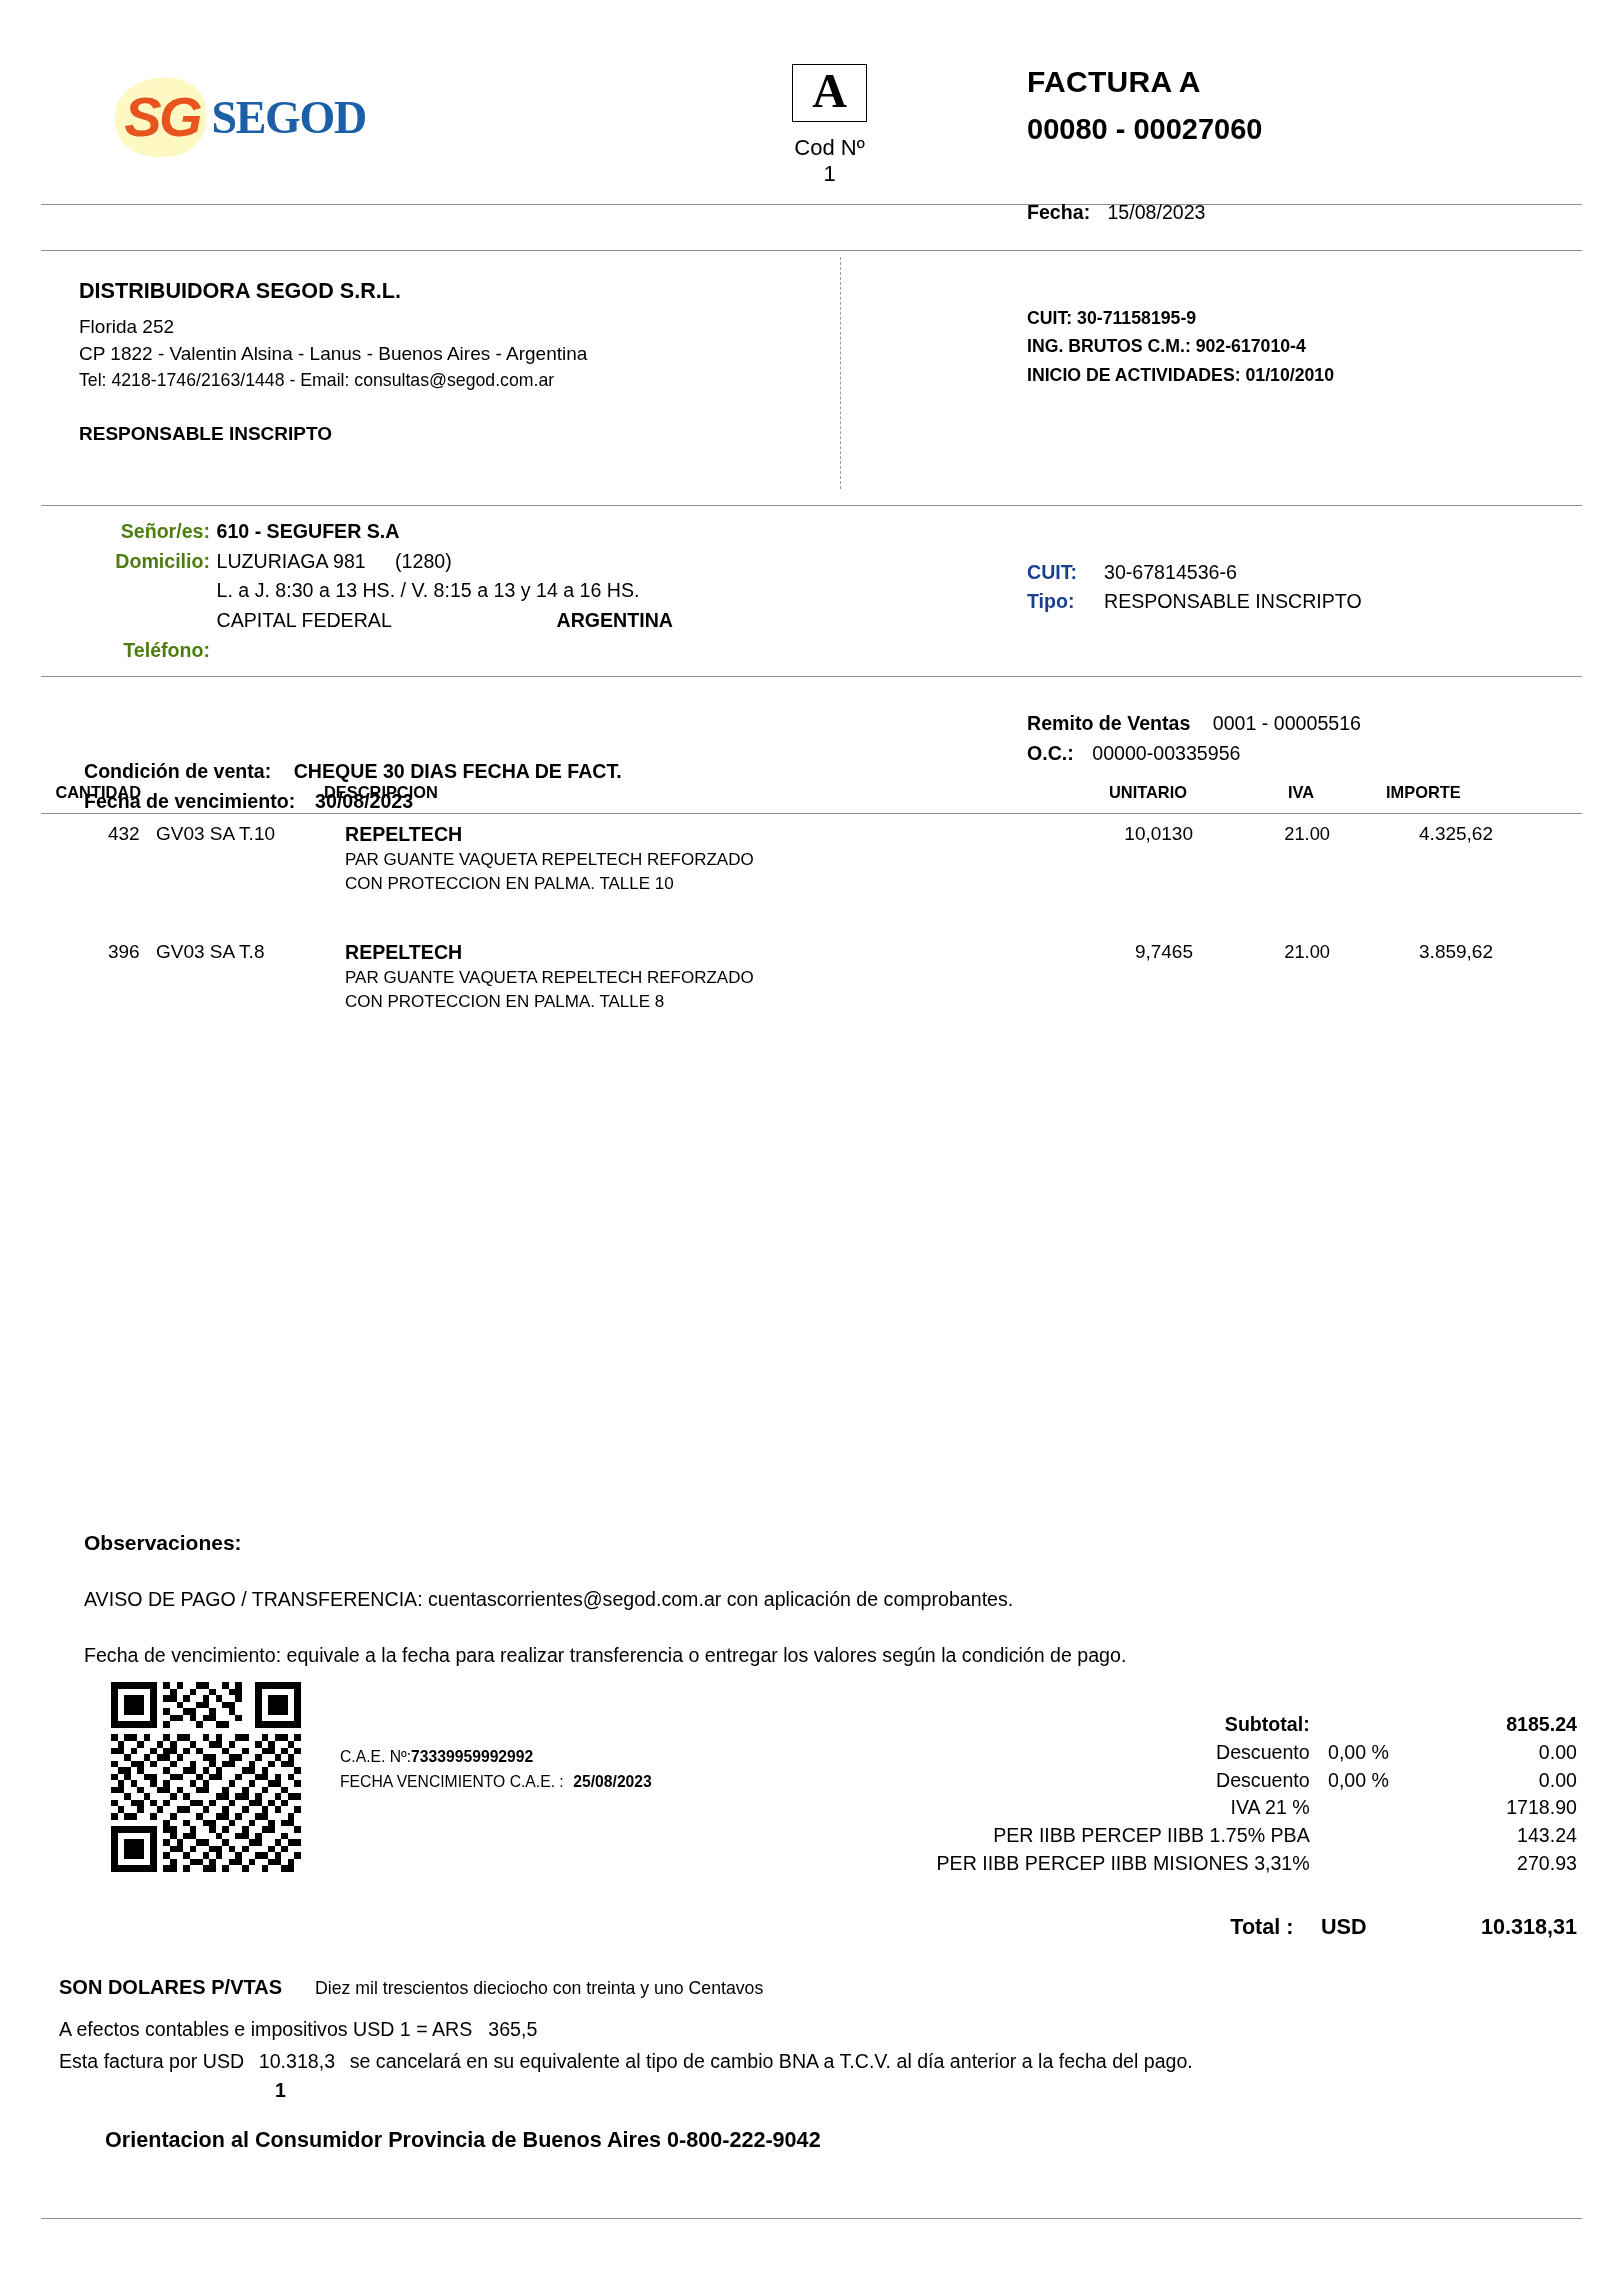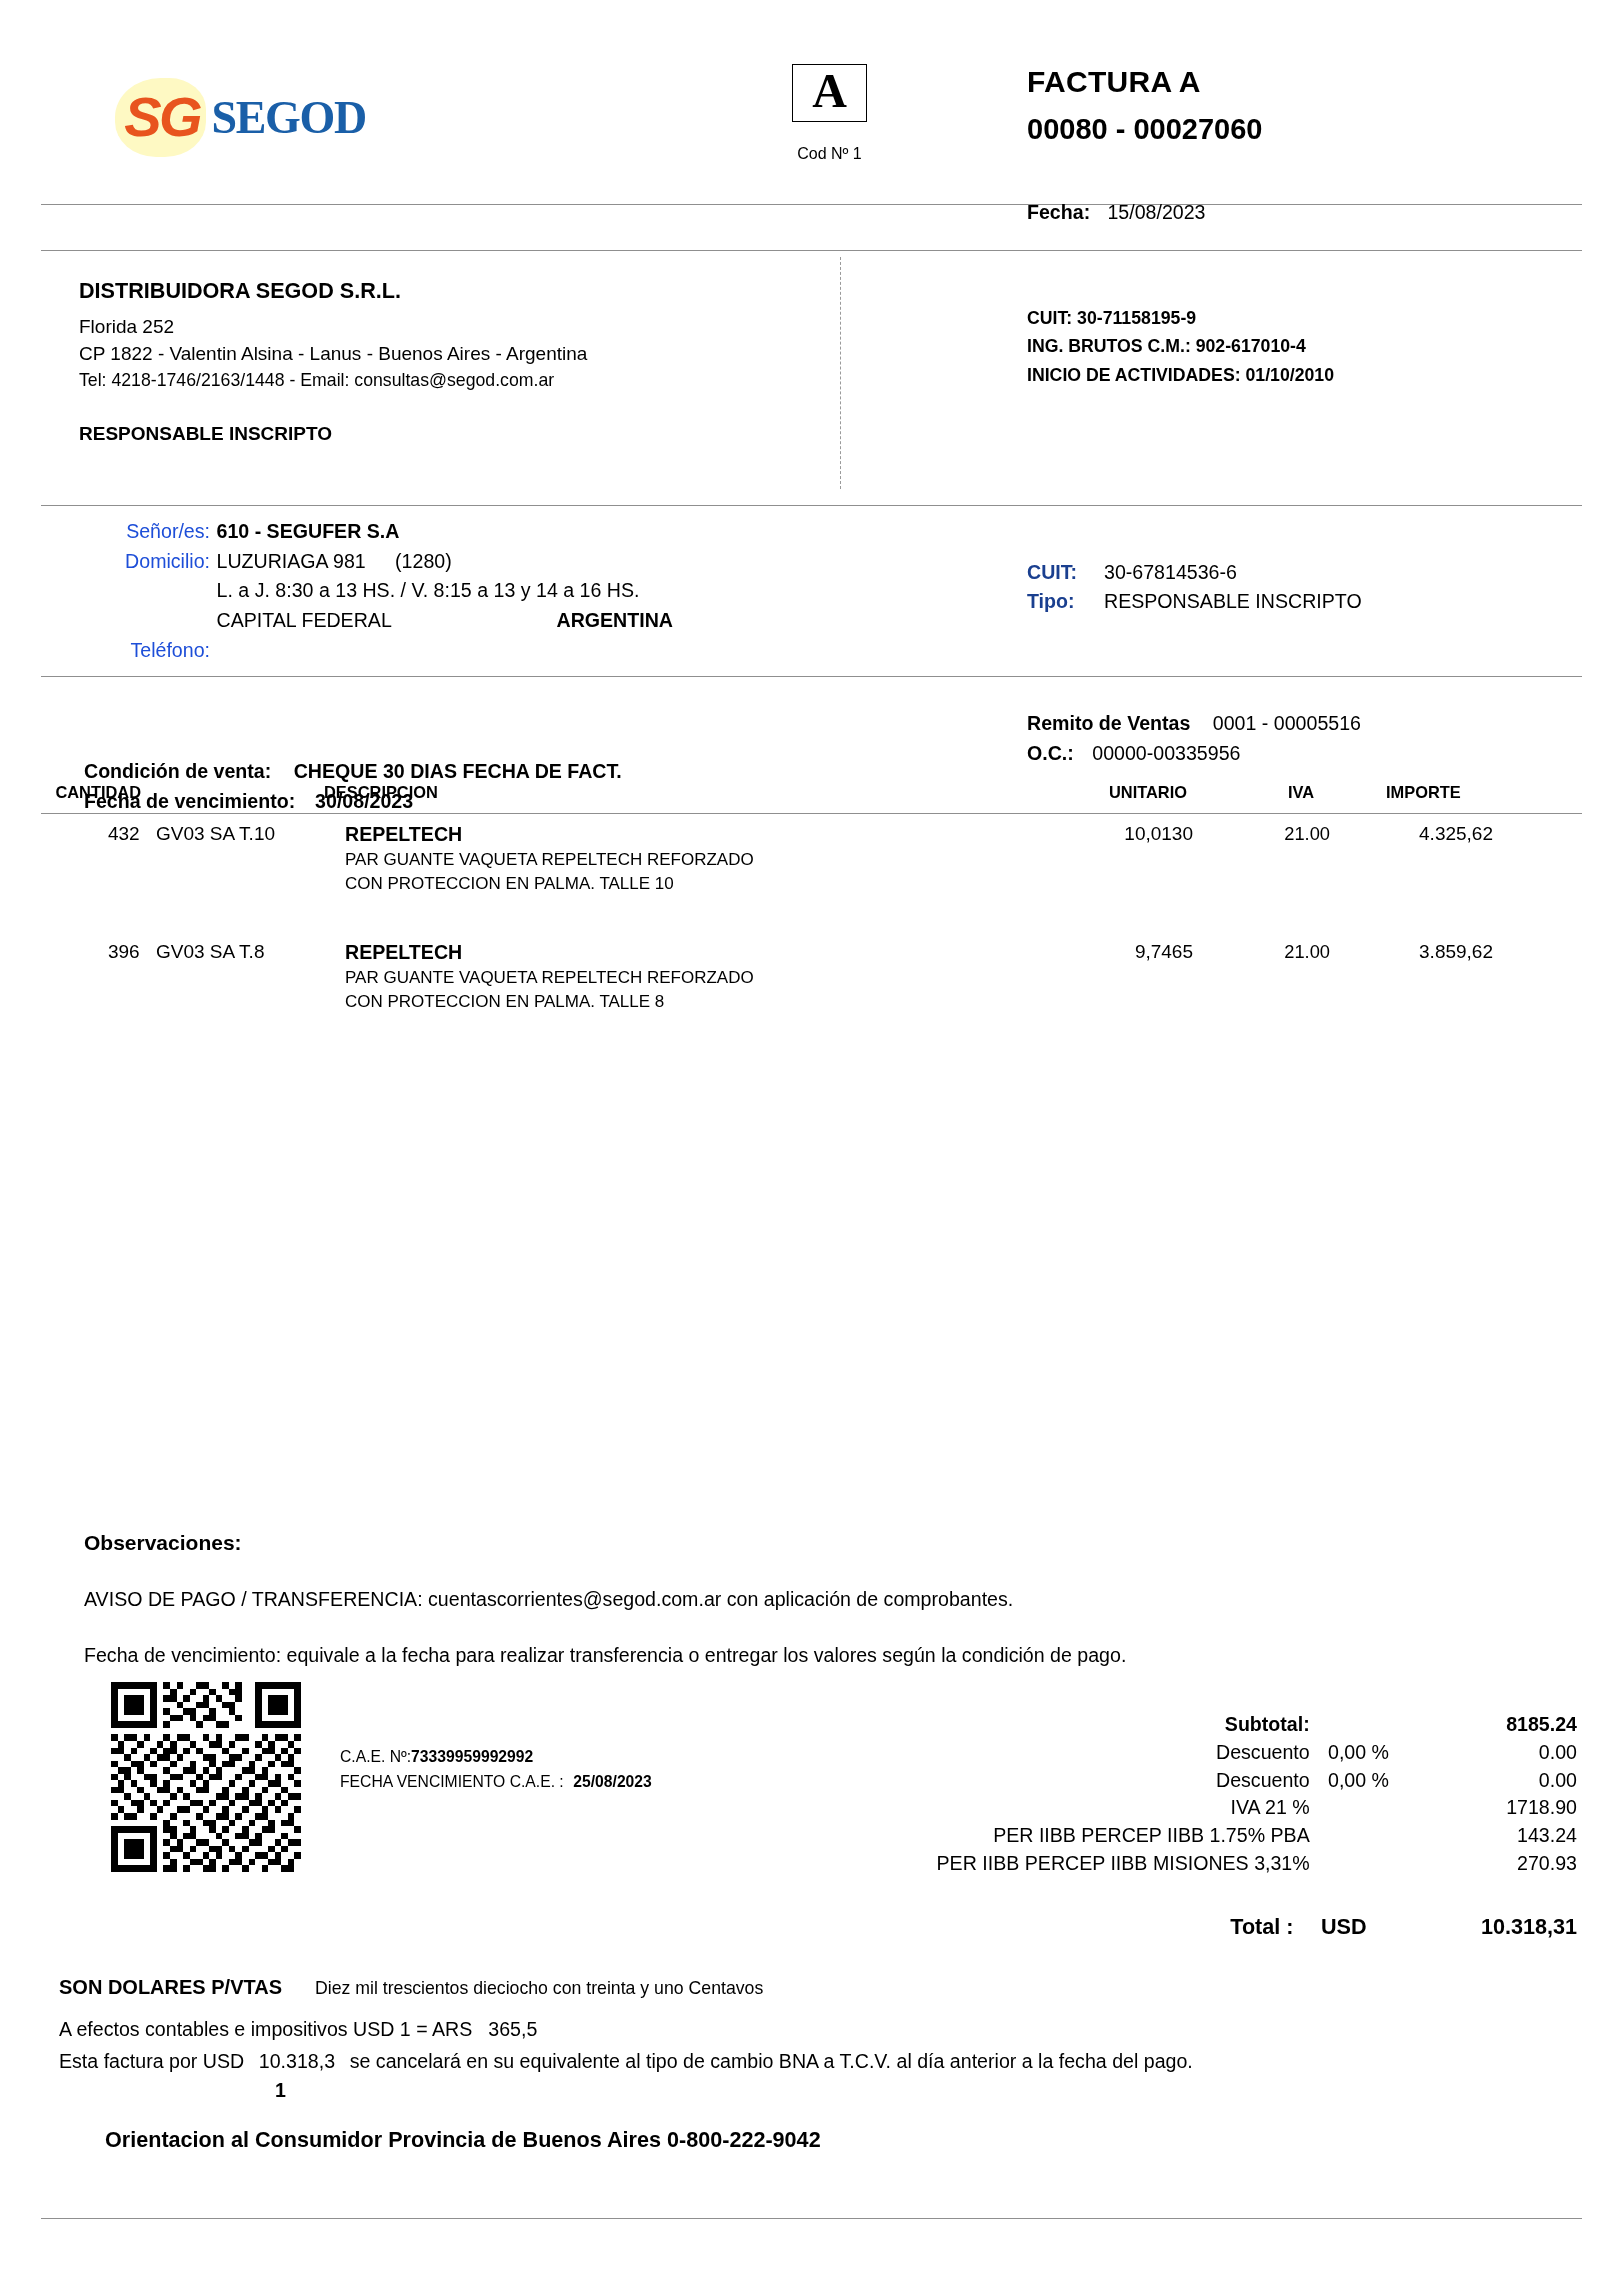--- a/index.html
+++ b/index.html
@@ -66,22 +66,22 @@
     border: 1.3px solid #000;
     font-size: 48px;
     font-weight: bold;
     line-height: 1.05;
     padding: 1.3px 0 3.9px 0;
     width: 73px;
     margin: 0 auto;
     font-family: "Liberation Serif", serif;
   }
   .codbox .cod {
-    font-size: 16px;
-    margin-top: 23px;
+    font-size: 22px;
+    margin-top: 13px;
   }
   .titlebox {
     position: absolute;
     left: 1027px;
     top: 65px;
   }
   .titlebox .t1 {
     font-size: 30px;
     font-weight: bold;
     letter-spacing: 0.3px;
@@ -140,22 +140,22 @@
   
   .cliente {
     position: absolute;
     left: 79px;
     top: 517px;
     font-size: 19.6px;
     line-height: 1.45;
   }
   .cl-row { display: flex; margin-bottom: 1.3px; }
   .cl-lab {
-    color: #1d4ed8;
-    font-weight: normal;
+    color: #4d7c0f;
+    font-weight: bold;
     width: 137px;
     text-align: left;
   }
   .cl-lab.ind { text-align: right; width: 131px; padding-right: 6.5px;}
   .cl-val { font-weight: bold; }
   .cl-val.norm { font-weight: normal; }
   .cliente-right {
     position: absolute;
     left: 1027px;
     top: 558px;

